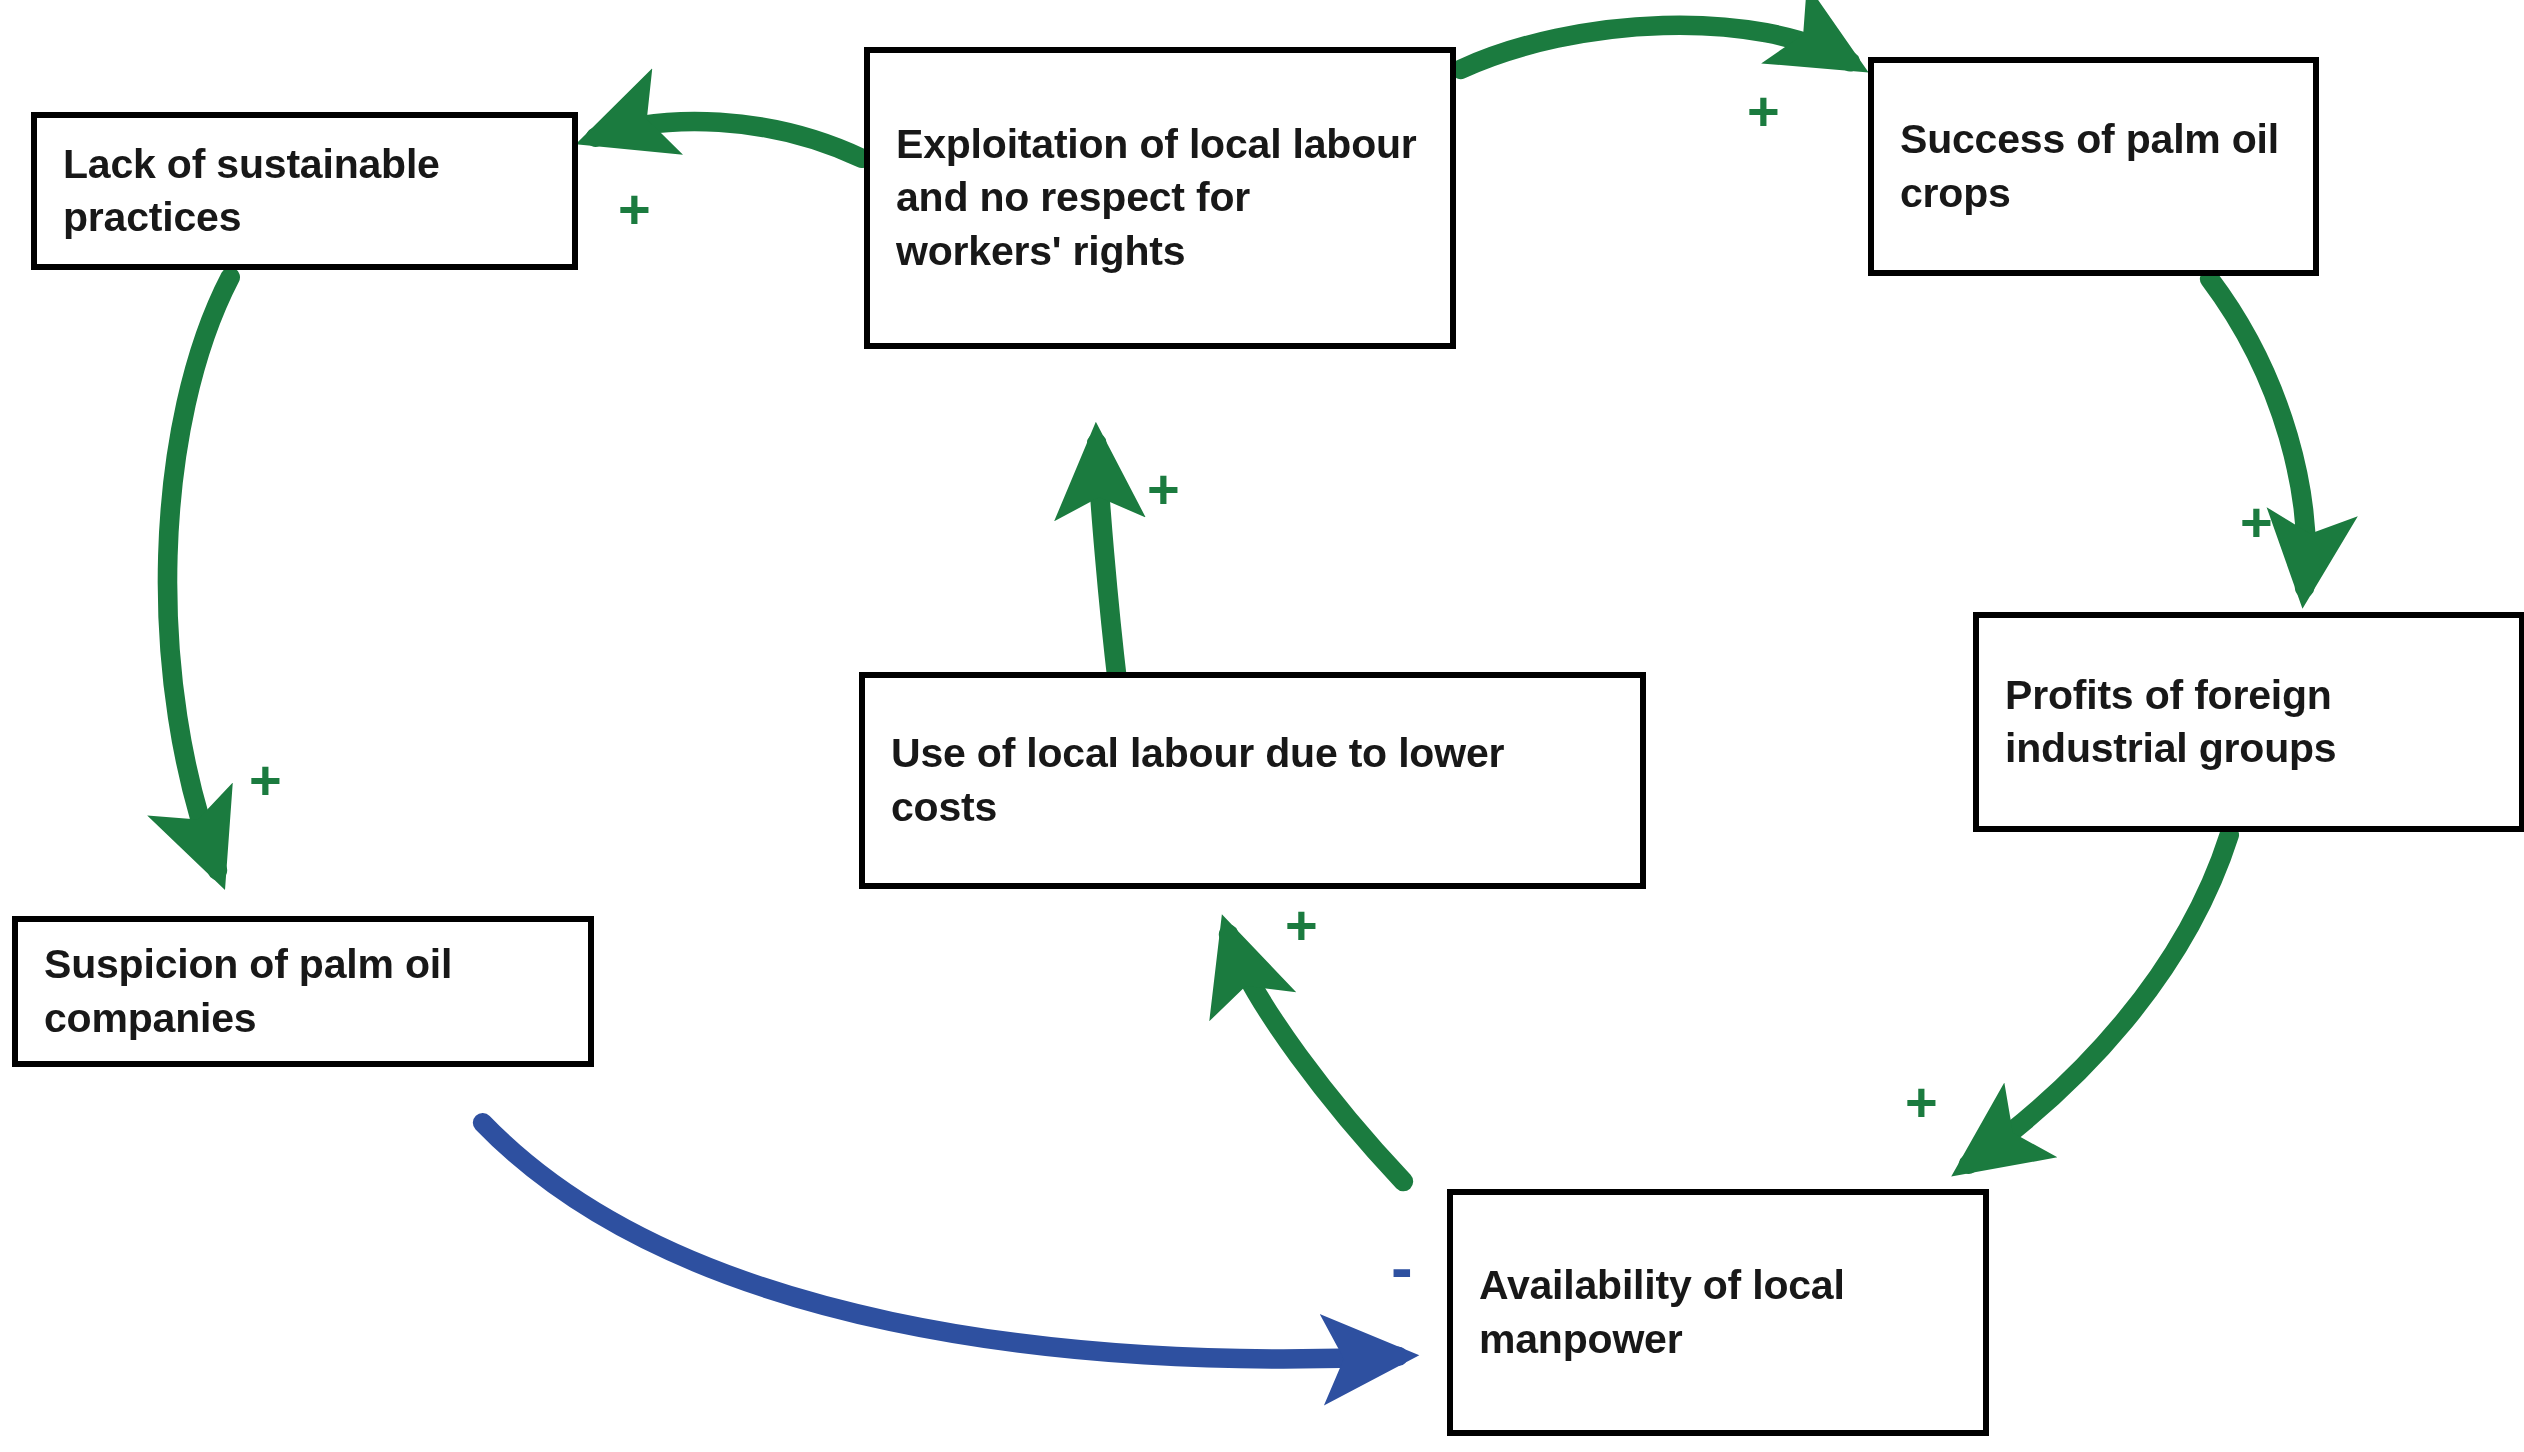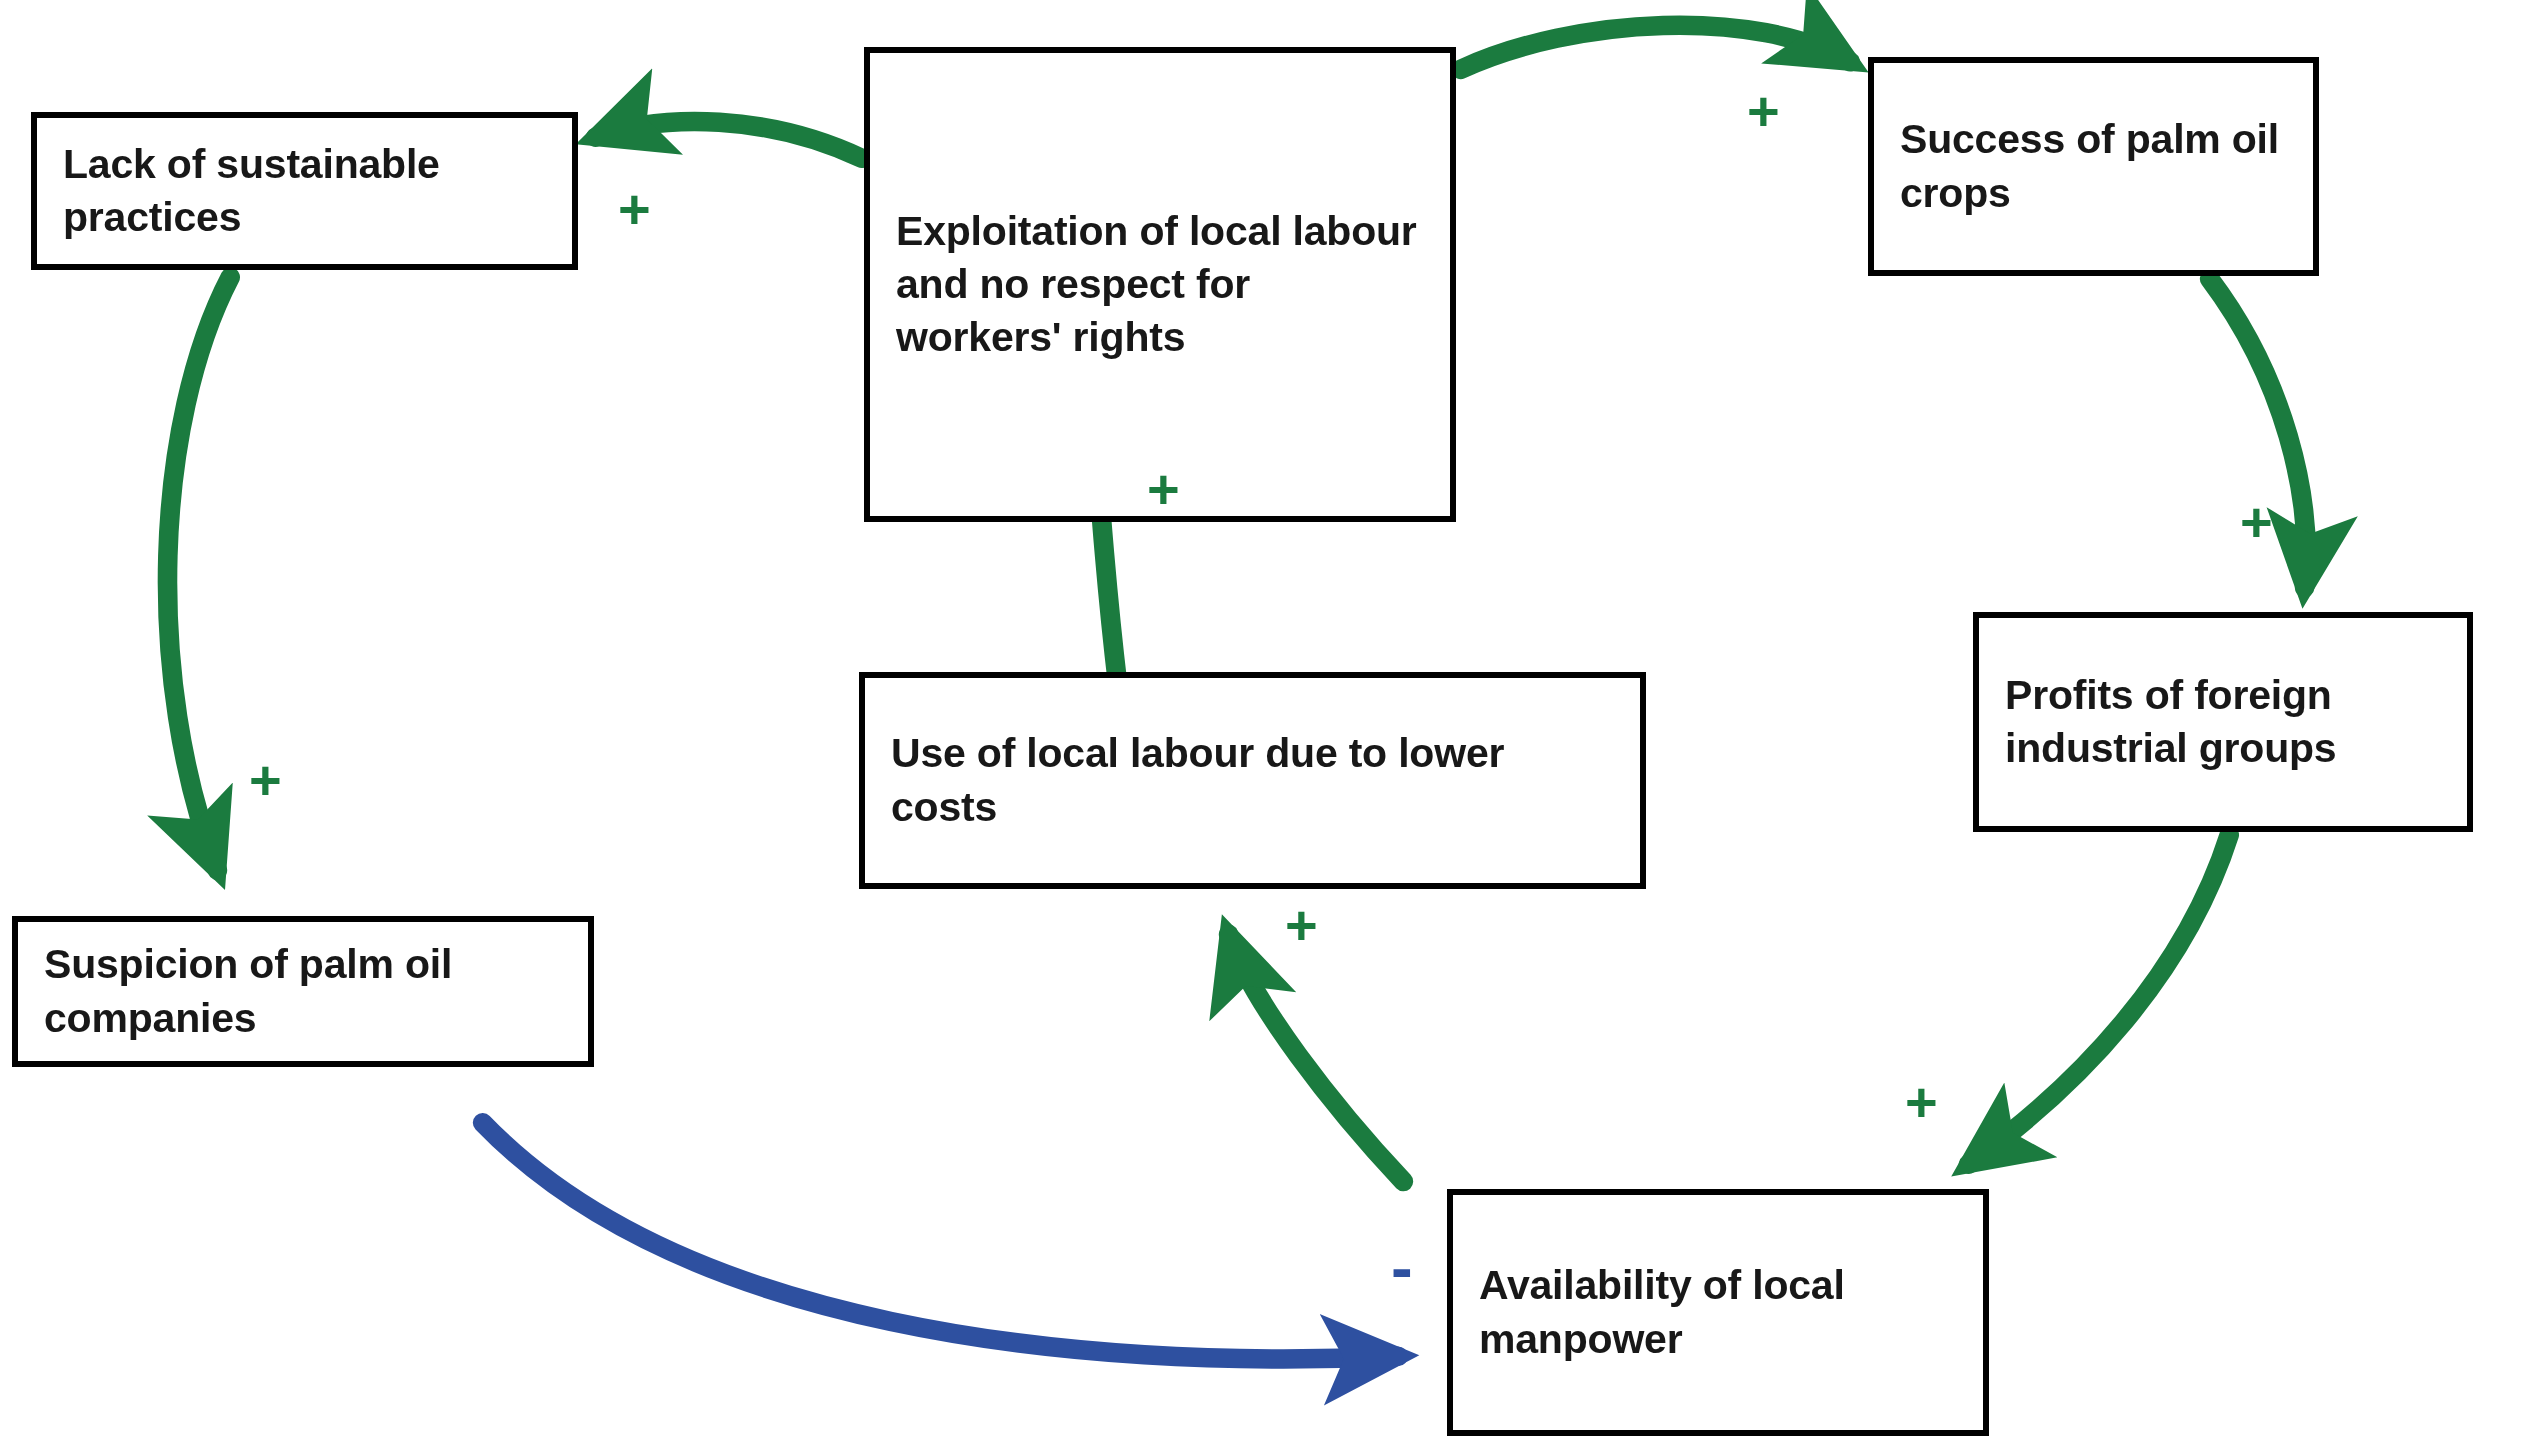--- a/index.html
+++ b/index.html
@@ -84,29 +84,29 @@
 
     <path d="M 305 368 C 205 560 190 900 288 1155" fill="none" stroke="#1B7B3F" stroke-width="26" stroke-linecap="round" marker-end="url(#arrow-green)"></path>
 
     <path d="M 640 1490 C 900 1760 1420 1820 1855 1800" fill="none" stroke="#2E50A0" stroke-width="26" stroke-linecap="round" marker-end="url(#arrow-blue)"></path>
   </svg>
 
   <div class="node" style="left:15px; top:112px; width:547px; height:158px;margin-left:16px;">
     <div class="node-label">Lack of sustainable practices</div>
   </div>
 
-  <div class="node" style="left:864px; top:47px; width:592px; height:475px;align-items:center;">
+  <div class="node" style="left:864px; top:47px; width:592px; height:302px;align-items:center;">
     <div class="node-label">Exploitation of local labour and no respect for workers' rights</div>
   </div>
 
   <div class="node" style="left:1868px; top:57px; width:451px; height:219px;">
     <div class="node-label">Success of palm oil crops</div>
   </div>
 
-  <div class="node" style="left:1973px; top:612px; width:500px; height:220px;">
+  <div class="node" style="left:1973px; top:612px; width:552px; height:220px;">
     <div class="node-label">Profits of foreign industrial groups</div>
   </div>
 
   <div class="node" style="left:823px; top:672px; width:787px; height:217px;margin-left:36px;">
     <div class="node-label">Use of local labour due to lower costs</div>
   </div>
 
   <div class="node" style="left:12px; top:916px; width:582px; height:151px;">
     <div class="node-label">Suspicion of palm oil companies</div>
   </div>

